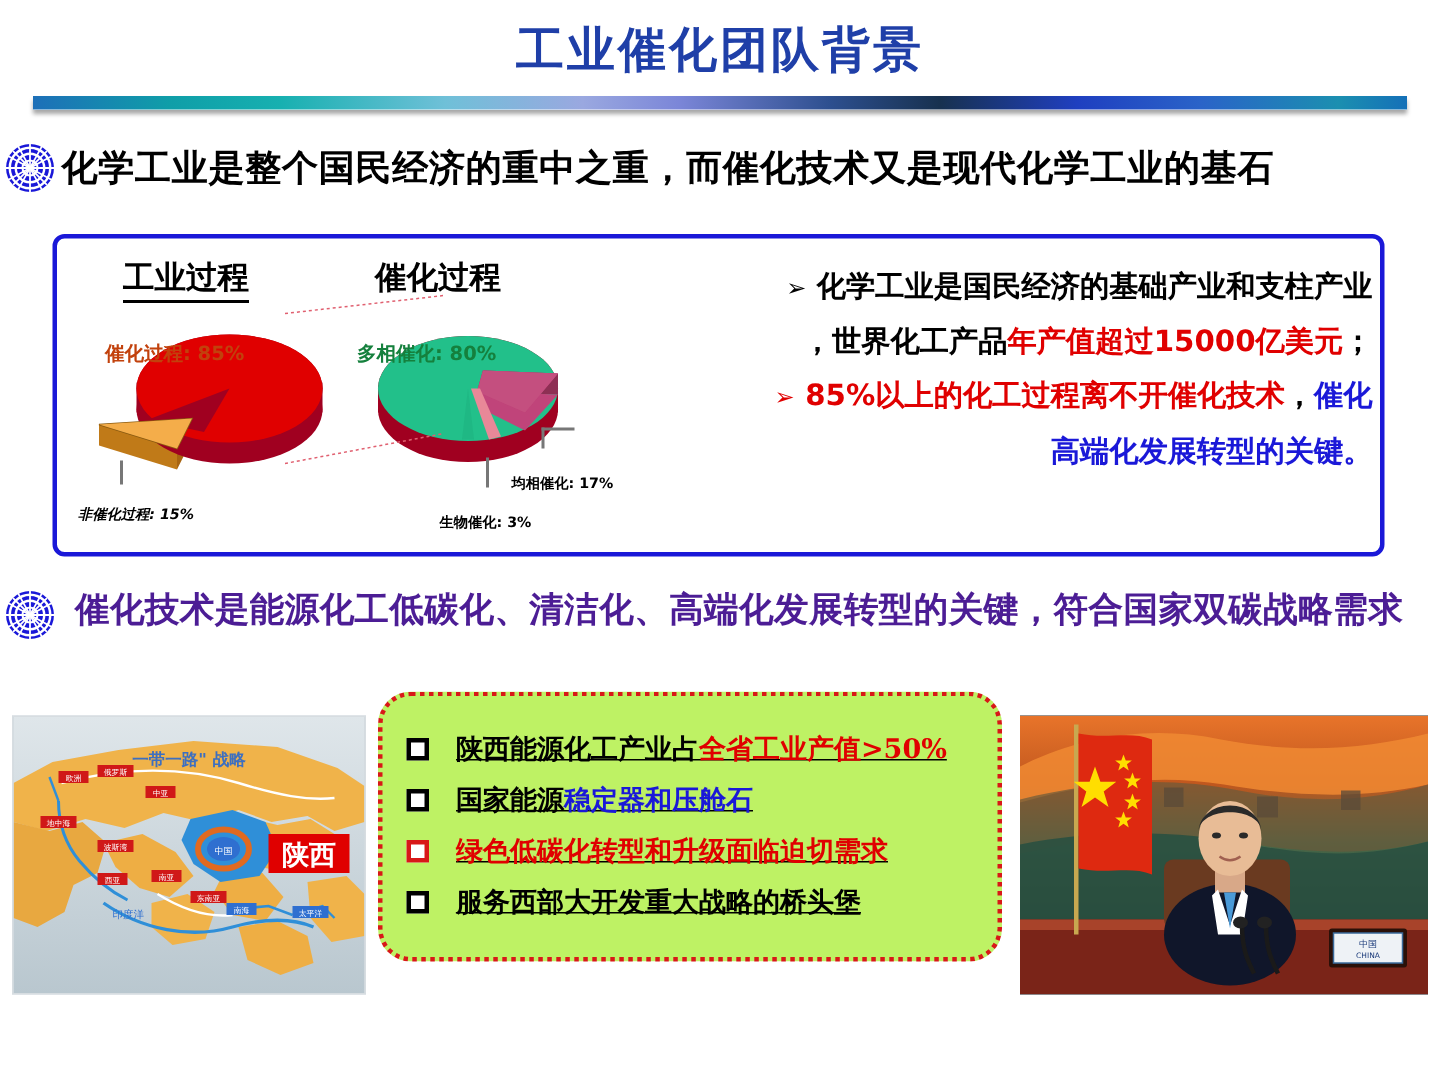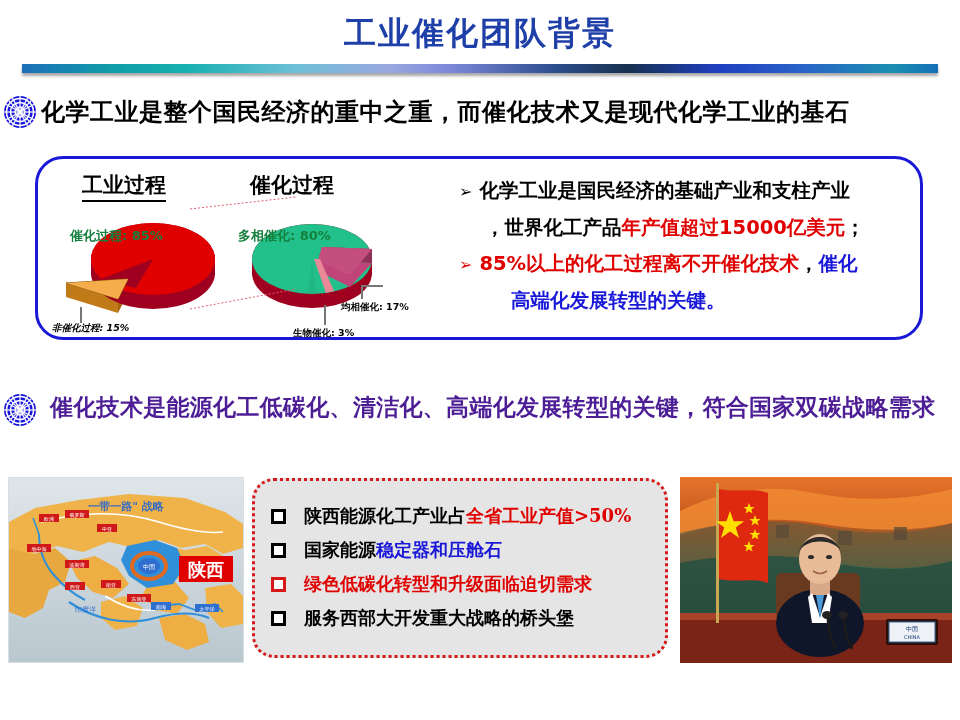--- a/index.html
+++ b/index.html
@@ -35,42 +35,44 @@
     display:flex;align-items:flex-start;gap:3px;
   }
   #bullet-text-1{
     font-size:24px;font-weight:bold;color:#000000;line-height:34px;
     font-family:"DejaVu Sans","Liberation Sans",sans-serif;
     letter-spacing:.5px;padding-top:1px;
   }
 
   
   #info-panel{
-    position:absolute;left:35px;top:156px;width:888px;height:184px;
-    border:3px solid #1a18d8;border-radius:28px;background:#ffffff;
+    position:absolute;left:35px;top:156px;width:888px;height:215px;
+    border:3px solid #1a18d8;border-radius:8px;background:#ffffff;
     box-sizing:border-box;
+    text-align:right;
   }
 
   
   #charts-area{position:absolute;left:0;top:0;width:400px;height:199px;}
   .chart-heading{
     position:absolute;font-size:21px;font-weight:bold;color:#000;
     font-family:"DejaVu Sans","Liberation Sans",sans-serif;
   }
   #heading-industrial{left:44px;top:12px;border-bottom:2px solid #000;padding-bottom:1px;}
   #heading-catalysis{left:212px;top:12px;}
 
   .pie-wrap{position:absolute;}
   .pie-label{
     position:absolute;font-size:13px;font-weight:bold;white-space:nowrap;
     font-family:"DejaVu Sans","Liberation Sans",sans-serif;
   }
   .callout{
     position:absolute;font-size:9.5px;font-weight:bold;color:#000;white-space:nowrap;
     font-family:"DejaVu Sans","Liberation Sans",sans-serif;
+    margin-top:15px;
   }
   .leader{position:absolute;background:#777;}
 
   
   #panel-text{
     position:absolute;left:405px;top:14px;width:472px;
   }
   .panel-line{
     font-size:19.5px;font-weight:bold;line-height:36px;white-space:nowrap;
     font-family:"DejaVu Sans","Liberation Sans",sans-serif;
@@ -93,23 +95,23 @@
   
   #map-image{
     position:absolute;left:8px;top:477px;width:236px;height:186px;
     overflow:hidden;background:#cfd8de;border:1px solid #d7dde1;box-sizing:border-box;
   }
   #photo-image{
     position:absolute;left:680px;top:477px;width:272px;height:186px;
     overflow:hidden;background:#20303a;
   }
   #checklist-box{
-    position:absolute;left:252px;top:478px;width:416px;height:180px;
+    position:absolute;left:252px;top:461px;width:416px;height:180px;
     border:3px dotted #d81818;border-radius:22px;box-sizing:border-box;
-    background:#e5e5e5;padding:18px 0 0 0;
+    background:#bef264;padding:18px 0 0 0;text-decoration:underline;
   }
   .check-row{display:flex;align-items:center;height:34px;padding-left:16px;}
   .cbox{
     width:15px;height:15px;border:3px solid #000;box-sizing:border-box;
     flex:0 0 15px;margin-right:18px;background:#fff;
   }
   .cbox.red-box{border-color:#d81818;}
   .check-text{
     font-size:18px;font-weight:bold;white-space:nowrap;
     font-family:"DejaVu Serif","Liberation Serif",serif;
@@ -163,21 +165,21 @@
           <rect x="35" y="54" width="124" height="20" fill="#a00020"></rect>
           <ellipse cx="97" cy="58" rx="62" ry="36" fill="#a00020"></ellipse>
 
           <path d="M97,58 m-62,0 a62,36 0 1,0 124,0 a62,36 0 1,0 -124,0 Z" fill="#e00000"></path>
 
           <path d="M97,58 L42,79 L80,87 Z" fill="#a00020"></path>
 
           <path d="M10,82 L72,78 L62,98 Z" fill="#f0a030" stroke="#8a5a10" stroke-width="1"></path>
           <path d="M10,82 L72,78 L62,98 Z" fill="#f4ad4a"></path>
         </svg>
-        <div class="pie-label" style="left:14px;top:26px;color:#15803d;">催化过程: 85%</div>
+        <div class="pie-label" style="left:14px;top:26px;color:#c2410c;">催化过程: 85%</div>
       </div>
       <div class="leader" style="left:42px;top:148px;width:1.6px;height:16px;"></div>
       <div class="callout" style="left:14px;top:163px;font-style:italic;">非催化过程: 15%</div>
 
       <div class="pie-wrap" style="left:192px;top:42px;width:180px;height:130px;">
         <svg width="180" height="130" viewBox="0 0 180 130">
 
           <ellipse cx="82" cy="72" rx="60" ry="35" fill="#a00020"></ellipse>
           <rect x="22" y="56" width="120" height="18" fill="#a00020"></rect>
           <ellipse cx="82" cy="58" rx="60" ry="35" fill="#a00020"></ellipse>

